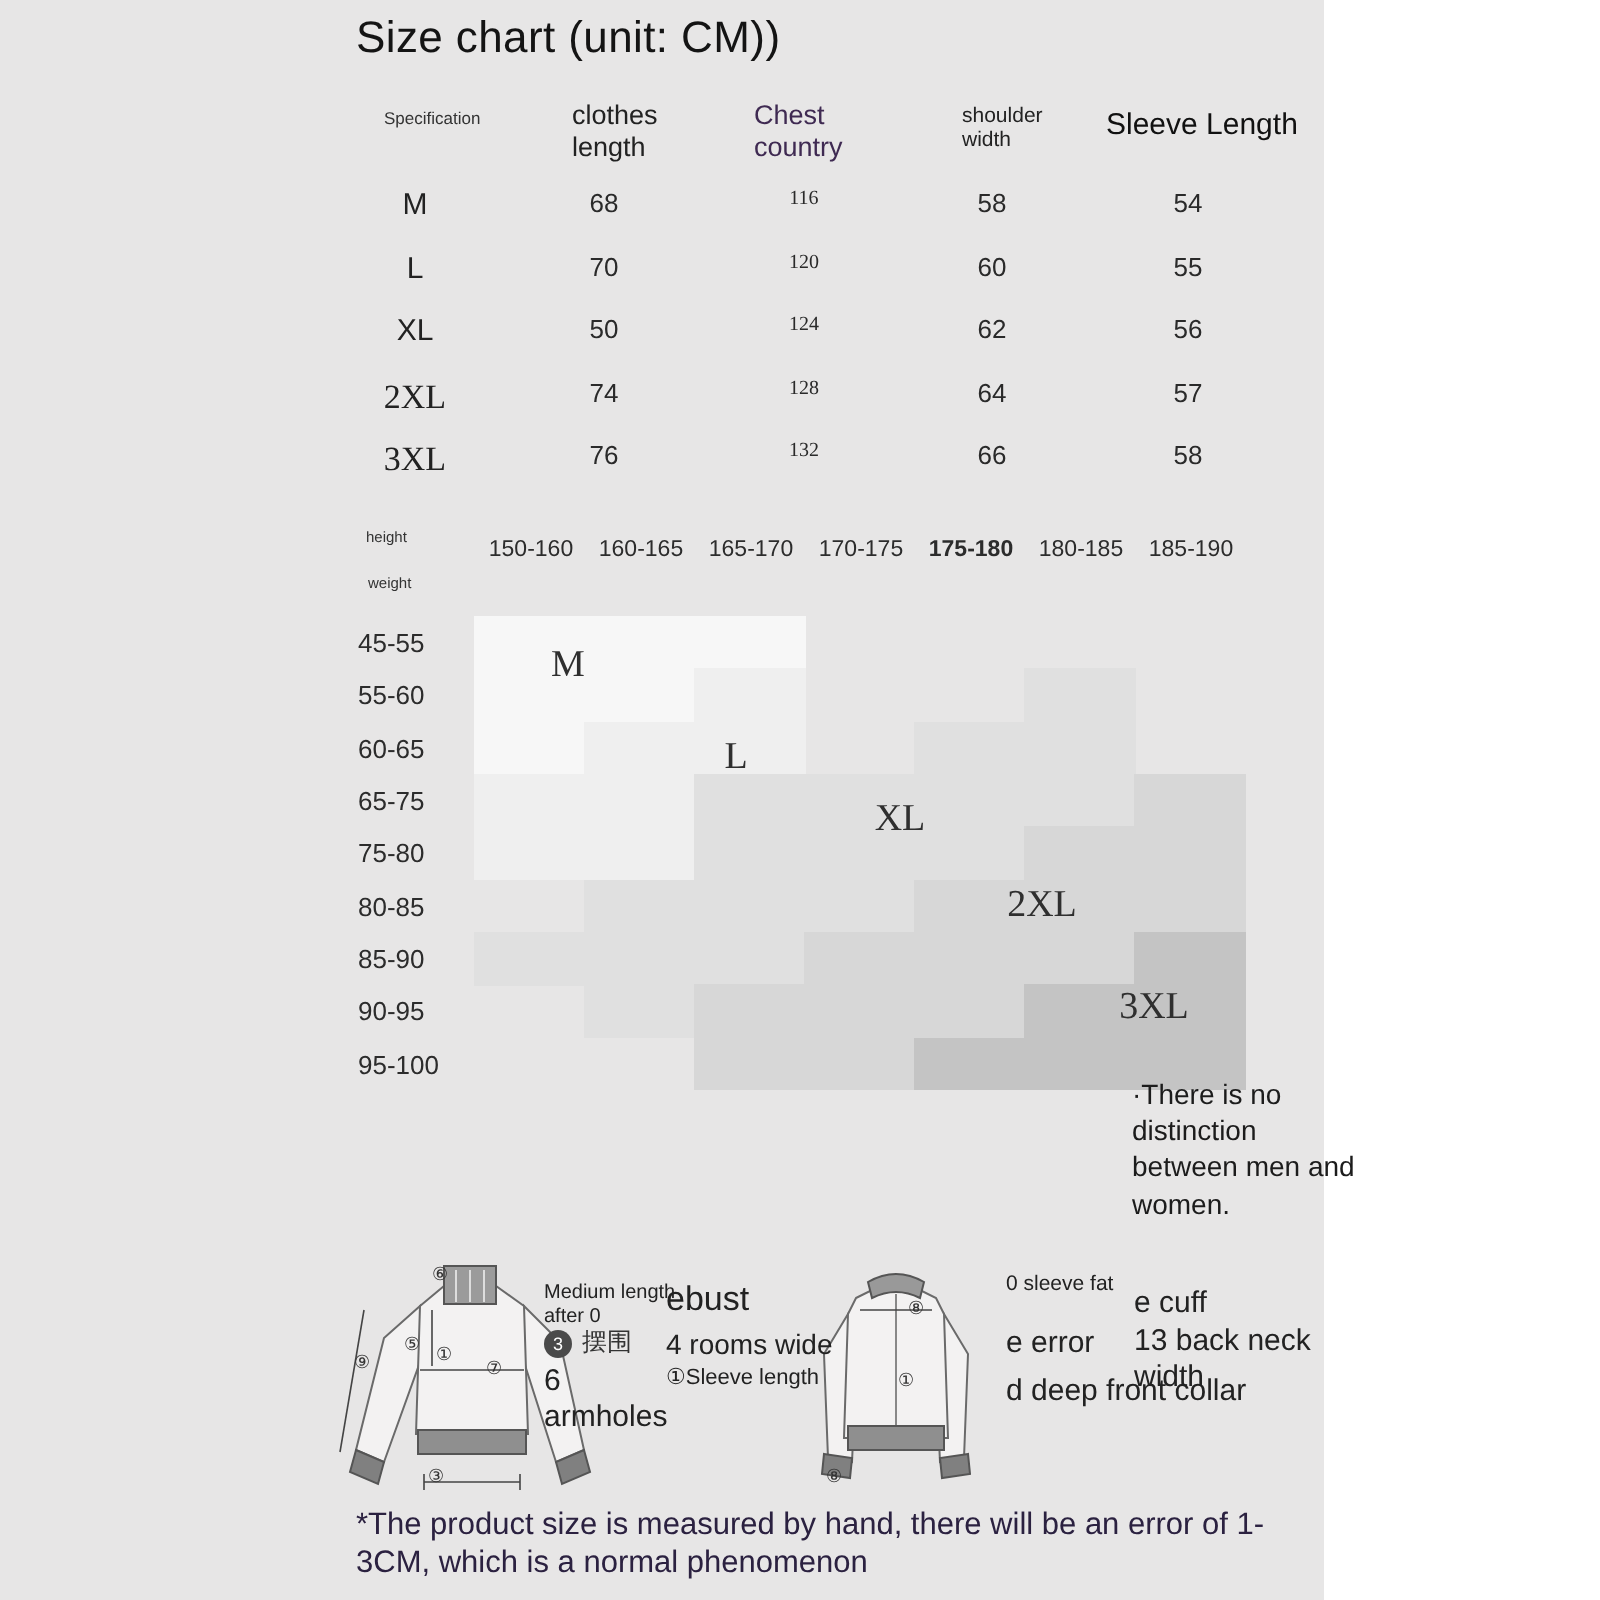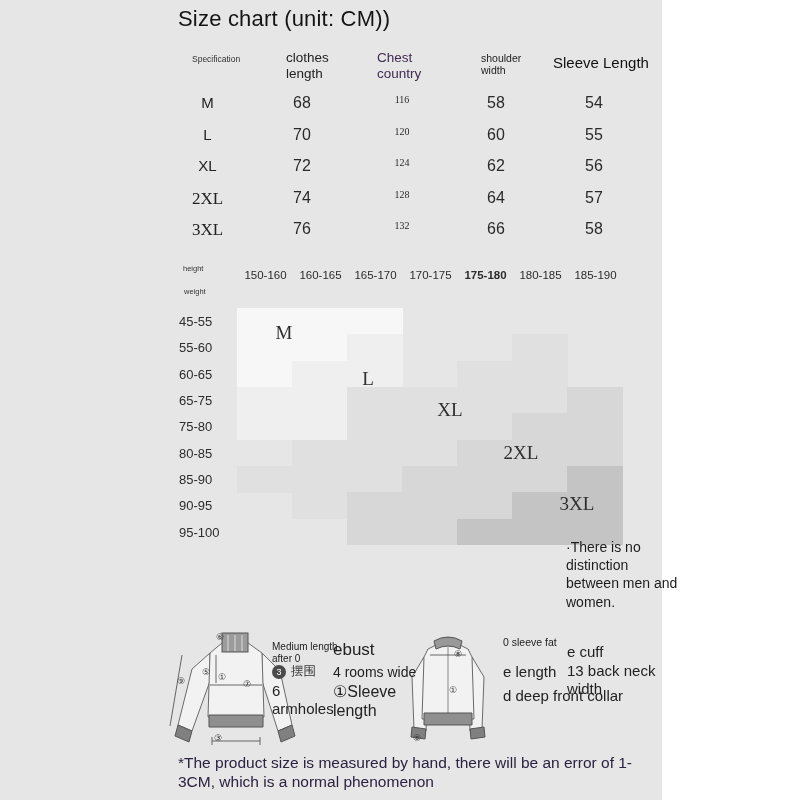--- a/index.html
+++ b/index.html
@@ -13,21 +13,21 @@
 
   
   .th{color:#222;line-height:1.15;}
   #h-spec{left:192px;top:55px;width:54px;font-size:8.5px;word-break:break-all;color:#333;}
   #h-clothes{left:286px;top:50px;width:62px;font-size:13.5px;}
   #h-chest{left:377px;top:50px;width:64px;font-size:13.5px;}
   #h-shoulder{left:481px;top:52px;width:58px;font-size:10.5px;}
   #h-sleeve{left:553px;top:54px;width:140px;font-size:15px;color:#111;}
 
   .st-row{position:absolute;left:0;width:662px;height:20px;}
-  .st-cell{position:absolute;text-align:center;font-size:16px;color:#2a2a2a;}
+  .st-cell{position:absolute;text-align:center;font-size:13px;color:#2a2a2a;}
   .st-size{left:180px;width:55px;font-size:15px;color:#222;}
   .st-size.big{font-family:"Liberation Serif",serif;font-size:17px;}
   .st-c1{left:272px;width:60px;}
   .st-c2{left:372px;width:60px;font-family:"Liberation Serif",serif;font-size:10px;}
   .st-c3{left:466px;width:60px;}
   .st-c4{left:564px;width:60px;}
 
   
   .corner{font-size:7.5px;color:#333;}
   .hw-col{position:absolute;top:269px;width:55px;text-align:center;font-size:11.5px;color:#2c2c2c;}
@@ -42,21 +42,21 @@
   
   .g{color:#222;line-height:1.18;}
   #g-medium{left:272px;top:641px;width:74px;font-size:10px;}
   #g-badge{left:272px;top:664px;height:16px;font-size:12.5px;color:#333;}
   #g-badge .dot{display:inline-block;width:14px;height:14px;border-radius:50%;
     background:#4a4a4a;color:#fff;font-size:9px;line-height:14px;text-align:center;
     vertical-align:middle;margin-right:5px;}
   #g-arm{left:272px;top:682px;width:70px;font-size:15px;}
   #g-bust{left:333px;top:640px;width:90px;font-size:17px;}
   #g-rooms{left:333px;top:664px;width:110px;font-size:14px;}
-  #g-sleeve{left:333px;top:683px;width:82px;font-size:16px;}
+  #g-sleeve{left:333px;top:683px;width:82px;font-size:11px;}
   #g-fat{left:503px;top:636px;width:58px;font-size:10.5px;}
   #g-collar{left:503px;top:663px;width:90px;font-size:15px;}
   #g-deep{left:503px;top:687px;width:180px;font-size:15px;}
   #g-cuff{left:567px;top:643px;width:80px;font-size:15px;}
   #g-back{left:567px;top:662px;width:108px;font-size:15px;}
 
   .mark{position:absolute;transform:translate(-50%,-50%);font-size:9px;color:#333;}
 
   
   #footer{left:178px;top:753px;width:482px;font-size:15.5px;line-height:1.25;color:#2b2140;}
@@ -87,21 +87,21 @@
       </div>
       <div class="st-row" style="top: 125.6px;">
         <div class="st-cell st-size">L</div>
         <div class="st-cell st-c1">70</div>
         <div class="st-cell st-c2">120</div>
         <div class="st-cell st-c3">60</div>
         <div class="st-cell st-c4">55</div>
       </div>
       <div class="st-row" style="top: 157.2px;">
         <div class="st-cell st-size">XL</div>
-        <div class="st-cell st-c1">72</div>
+        <div class="st-cell st-c1">50</div>
         <div class="st-cell st-c2">124</div>
         <div class="st-cell st-c3">62</div>
         <div class="st-cell st-c4">56</div>
       </div>
       <div class="st-row" style="top: 188.8px;">
         <div class="st-cell st-size big">2XL</div>
         <div class="st-cell st-c1">74</div>
         <div class="st-cell st-c2">128</div>
         <div class="st-cell st-c3">64</div>
         <div class="st-cell st-c4">57</div>
@@ -232,21 +232,21 @@
 
   <div id="g-medium" class="abs g">Medium length after 0</div>
   <div id="g-badge" class="abs g">
     <span class="dot">3</span><span>摆围</span>
   </div>
   <div id="g-arm" class="abs g">6 armholes</div>
   <div id="g-bust" class="abs g">ebust</div>
   <div id="g-rooms" class="abs g">4 rooms wide</div>
   <div id="g-sleeve" class="abs g">①Sleeve length</div>
   <div id="g-fat" class="abs g">0 sleeve fat</div>
-  <div id="g-collar" class="abs g">e length</div>
+  <div id="g-collar" class="abs g">e error</div>
   <div id="g-deep" class="abs g">d deep front collar</div>
   <div id="g-cuff" class="abs g">e cuff</div>
   <div id="g-back" class="abs g">13 back neck width</div>
 
   <div id="marks">
       <div class="mark" style="left: 220px; top: 637px;">⑥</div>
       <div class="mark" style="left: 181px; top: 681px;">⑨</div>
       <div class="mark" style="left: 206px; top: 672px;">⑤</div>
       <div class="mark" style="left: 222px; top: 677px;">①</div>
       <div class="mark" style="left: 247px; top: 684px;">⑦</div>

